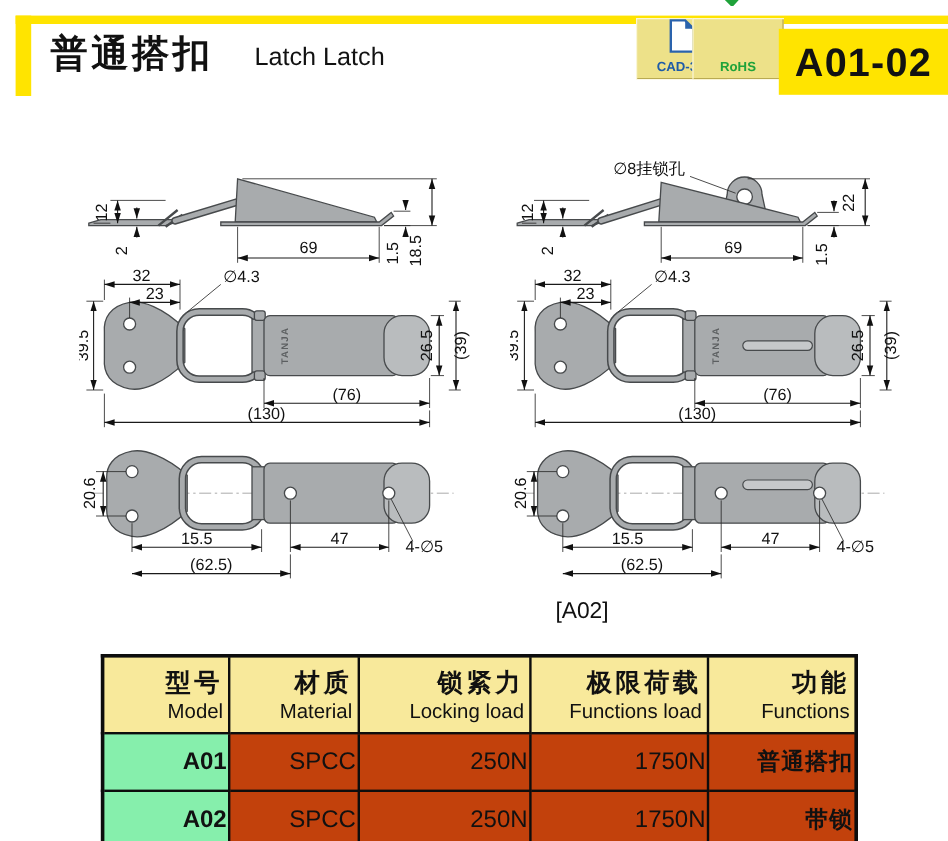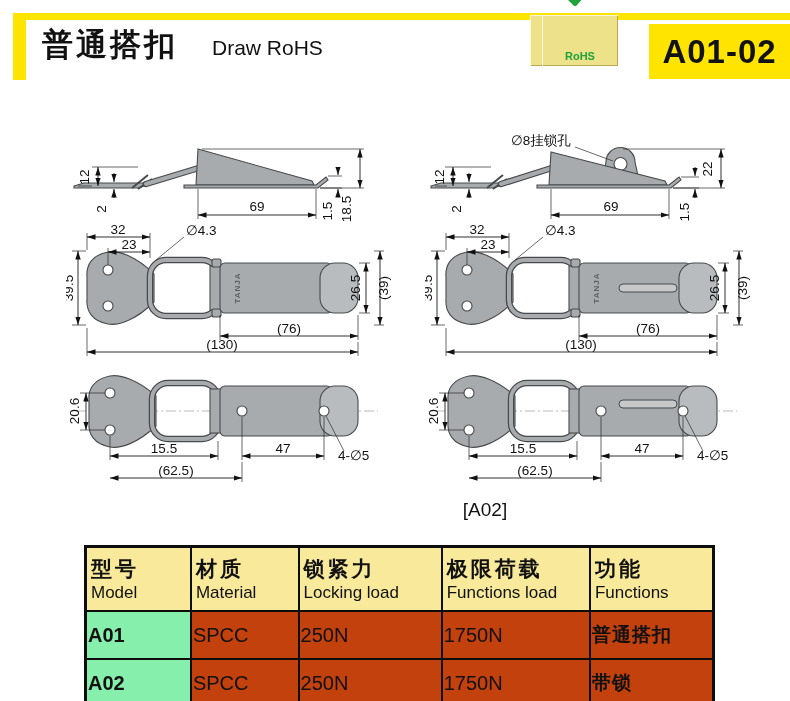--- a/index.html
+++ b/index.html
@@ -8,21 +8,21 @@
   
   .topbar{position:absolute;left:13px;top:13px;width:777px;height:7px;background:#ffe400;}
   .leftbar{position:absolute;left:13px;top:13px;width:13px;height:67px;background:#ffe400;}
   .title-zh{position:absolute;left:42px;top:24px;font-size:31px;font-weight:900;letter-spacing:3px;}
   .title-en{position:absolute;left:212px;top:36px;font-size:21px;font-weight:500;}
   .badge{position:absolute;top:15px;width:76px;height:51px;background:#ede189;
          box-shadow:inset 1px 1px 0 #faf6d8, inset -1px -1px 0 #b9aa52;
          display:flex;flex-direction:column;align-items:center;justify-content:flex-end;padding-bottom:3px;box-sizing:border-box;}
   .badge .lbl{font-size:11px;font-weight:bold;line-height:13px;}
   .badge-cad{left:486px;margin-left:44px;}
-  .badge-rohs{left:542px;gap:40px;}
+  .badge-rohs{left:577px;gap:40px;}
   .badge-cad .lbl{color:#1d5ba8;}
   .badge-rohs .lbl{color:#1fa23a;}
   .code-box{position:absolute;left:649px;top:13px;width:141px;height:55px;background:#ffe400;
             display:flex;align-items:center;justify-content:center;
             font-size:33px;font-weight:bold;color:#121212;letter-spacing:1px;margin-top:11px;}
   
   .drw{position:absolute;}
   .metal{fill:#a8abad;stroke:#474a4c;stroke-width:1.1;}
   .metal-light{fill:#b9bcbe;stroke:#474a4c;stroke-width:1.1;}
   .wire{fill:none;stroke:#474a4c;stroke-width:6.5;}
@@ -30,21 +30,21 @@
   .hole{fill:#fff;stroke:#474a4c;stroke-width:1.1;}
   .dim{stroke:#1a1a1a;stroke-width:0.9;fill:none;}
   .ext{stroke:#2a2a2a;stroke-width:0.7;fill:none;}
   .cl{stroke:#8a8a8a;stroke-width:0.6;stroke-dasharray:10 3 2 3;}
   .dtext{font-family:"Liberation Sans","DejaVu Sans",sans-serif;font-size:13.5px;fill:#111;}
   .brand{font-family:"Liberation Sans","DejaVu Sans",sans-serif;font-size:8px;font-weight:bold;
          fill:#5c5f61;letter-spacing:1px;}
   .caption{position:absolute;width:120px;text-align:center;font-size:19px;color:#111;}
   
   .spec{position:absolute;left:84px;top:545px;width:631px;border-collapse:collapse;}
-  .spec th,.spec td{border:2px solid #0d0d0d;text-align:left;vertical-align:middle;}
+  .spec th,.spec td{border:2px solid #0d0d0d;text-align:right;vertical-align:middle;}
   .spec{border:3px solid #0d0d0d;}
   .spec th{background:#f8e99b;height:58px;padding:2px 4px;}
   .spec th .zh{font-size:21px;font-weight:bold;letter-spacing:3px;}
   .spec th .en{font-size:17px;font-weight:500;letter-spacing:0;}
   .spec td{height:44px;font-size:20px;background:#c2410c;}
   .spec td.model{background:#86efac;font-weight:bold;}
   .spec td.fn{font-weight:bold;font-size:19px;letter-spacing:1px;}
   .spec col.c1{width:106px;} .spec col.c2{width:108px;} .spec col.c3{width:144px;}
   .spec col.c4{width:149px;} .spec col.c5{width:124px;}
 </style>
@@ -57,21 +57,21 @@
     <defs>
       <marker id="ar" markerWidth="9" markerHeight="7" refX="8.5" refY="3.5" orient="auto-start-reverse" markerUnits="userSpaceOnUse">
         <path d="M0,0.8 L8.5,3.5 L0,6.2 Z" fill="#111"></path>
       </marker>
     </defs>
   </svg>
 
   <div class="topbar"></div>
   <div class="leftbar"></div>
   <div class="title-zh">普通搭扣</div>
-  <div class="title-en">Draw RoHS</div>
+  <div class="title-en">Latch Latch</div>
 
   <div class="badge badge-cad">
     <span>
       <svg width="26" height="30" viewBox="0 0 26 30">
         <path d="M4,2 h12 l7,7 v19 h-19 z" fill="#fff" stroke="#2a63ad" stroke-width="2"></path>
         <path d="M16,2 l7,7 h-7 z" fill="#2a63ad"></path>
       </svg>
     </span>
     <span class="lbl">CAD-3D</span>
   </div>

